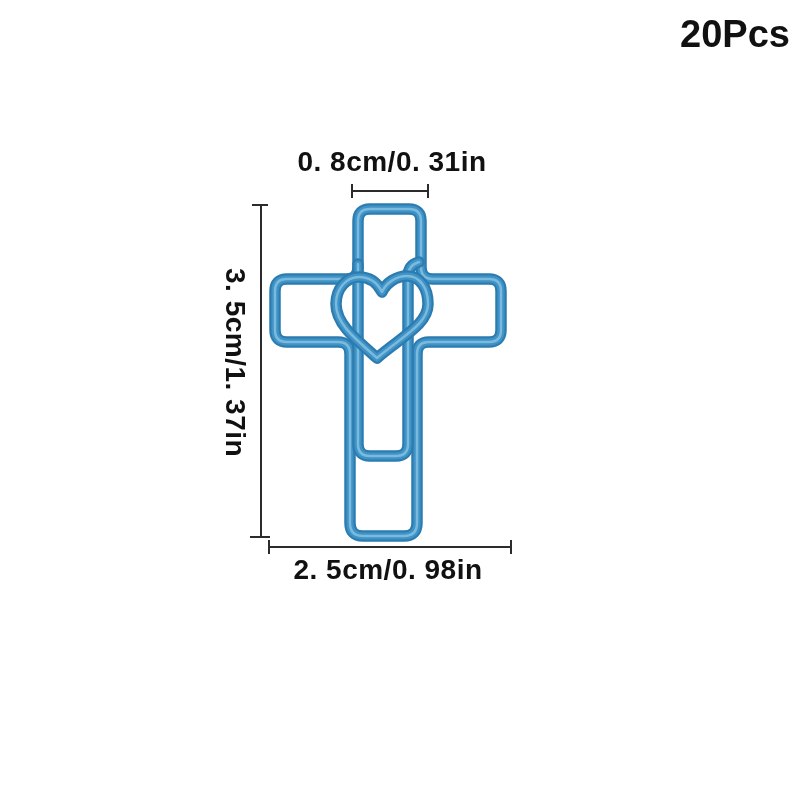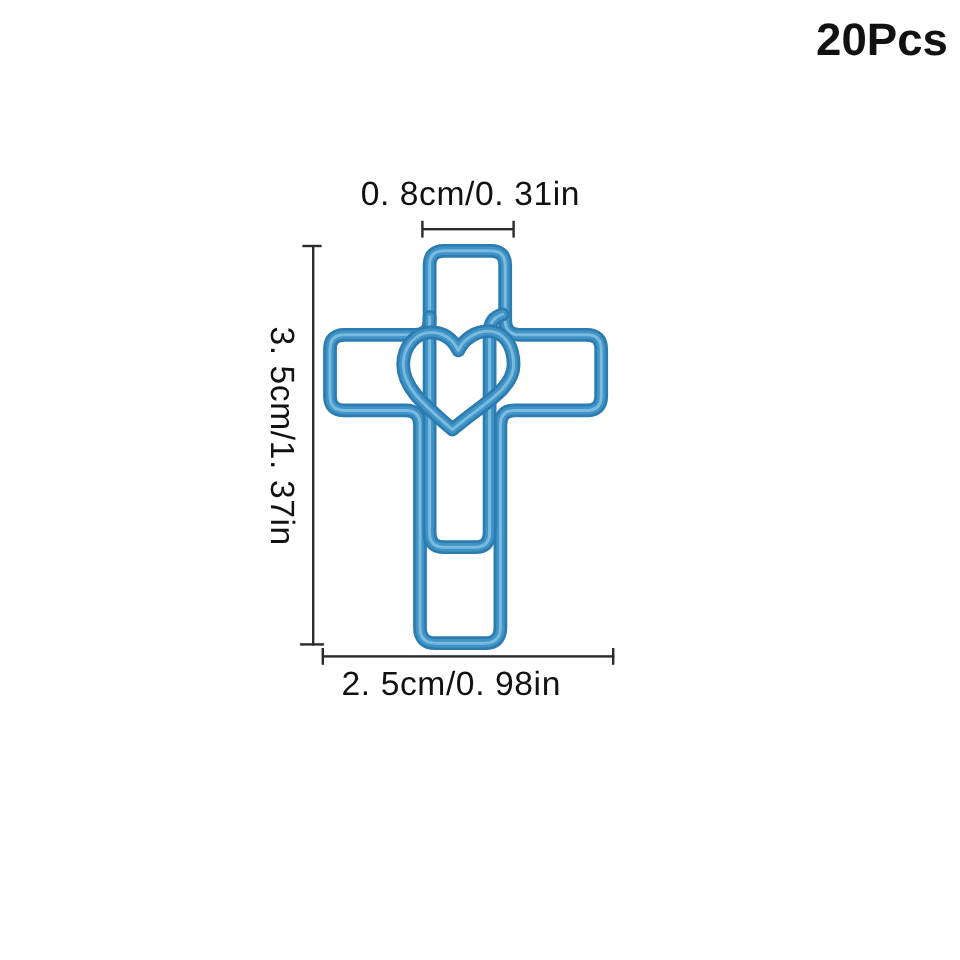--- a/index.html
+++ b/index.html
@@ -32,23 +32,24 @@
     color: var(--text-color);
     text-align: center;
     white-space: nowrap;
   }
   .dim-label {
     position: absolute;
     font-size: 28px;
     letter-spacing: 0.5px;
     color: var(--text-color);
     white-space: nowrap;
+    font-weight: bold;
   }
   .dim-label.top    { left: 292px; top: 146px; width: 200px; text-align: center; }
-  .dim-label.bottom { left: 276px; top: 554px; width: 200px; text-align: center; }
+  .dim-label.bottom { left: 288px; top: 554px; width: 200px; text-align: center; }
   .dim-label.left {
     left: 219px; top: 213px;
     width: 32px; height: 300px;
     writing-mode: vertical-rl;
     text-orientation: mixed;
     text-align: center;
   }
   .mline { position: absolute; background: var(--measure-color); }
   svg.clip-art { position: absolute; left: 0; top: 0; }
   .wire-base  { fill: none; stroke: var(--wire-base);  stroke-width: 11.5; stroke-linecap: round; stroke-linejoin: round; }

